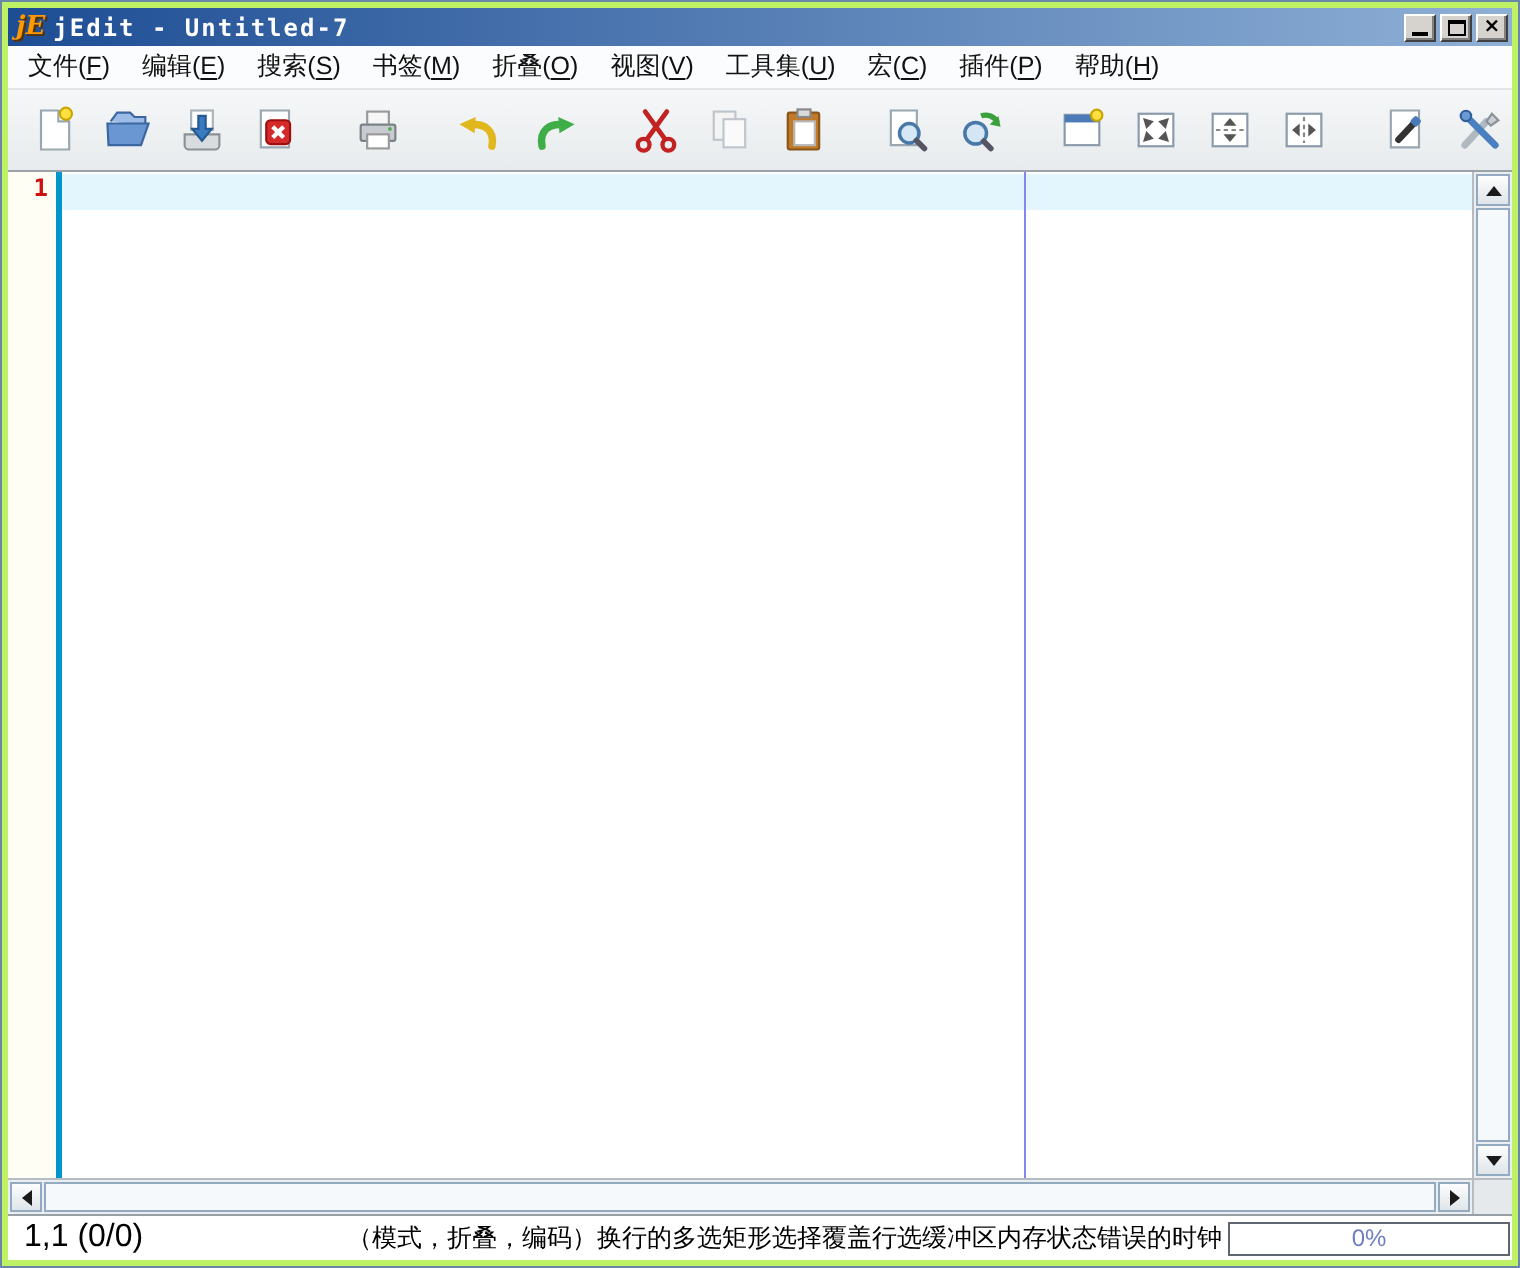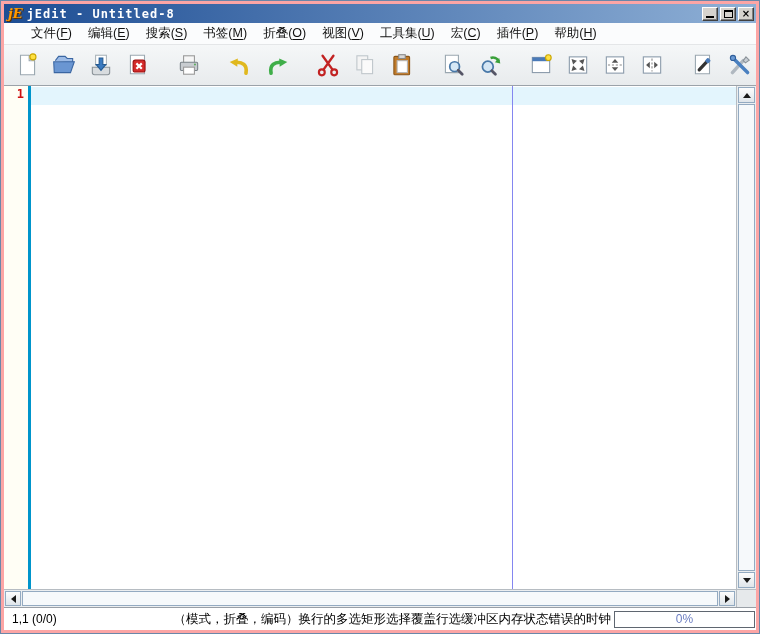--- a/index.html
+++ b/index.html
@@ -1,33 +1,33 @@
 <!DOCTYPE html>
 <html><head>
 <meta charset="utf-8">
 <style>
   * { margin:0; padding:0; box-sizing:border-box; }
   html,body { width:760px; height:634px; background:#fff; font-family:"Liberation Sans","DejaVu Sans",sans-serif; }
-  .window { position:relative; width:760px; height:634px; background:#fca5a5; border:1px solid #6a87a9; overflow:hidden; }
+  .window { position:relative; width:760px; height:634px; background:#bef264; border:1px solid #6a87a9; overflow:hidden; }
 
   
   .titlebar { position:absolute; left:3px; top:3px; right:3px; height:19px;
     background:linear-gradient(to right,#1d4d94,#8fb0d6); display:flex; align-items:center; padding:0 2px; }
   .logo { color:#ff9900; font:italic bold 13px "DejaVu Serif",serif; margin:0 4px 0 2px; text-shadow:1px 1px 0 #5a3000; }
   .title-text { color:#fff; font:bold 12px "DejaVu Sans Mono","Liberation Mono",monospace; letter-spacing:1px; }
   .win-buttons { margin-left:auto; display:flex; gap:2px; }
   .win-btn { width:16px; height:14px; background:#d6d3ce; border:1px solid; border-color:#fff #404040 #404040 #fff;
     box-shadow:inset -1px -1px 0 #808080; display:flex; align-items:center; justify-content:center;
     font:bold 10px "DejaVu Sans",sans-serif; color:#000; cursor:default; }
   .glyph-min { width:8px; height:2px; background:#000; margin-top:7px; }
   .glyph-max { width:9px; height:8px; border:1px solid #000; border-top:2px solid #000; }
 
   
   .menubar { position:absolute; left:3px; top:22px; right:3px; height:22px; background:#fbfcfd;
-    display:flex; align-items:center; padding-left:19px; border-bottom:1px solid #e4e6e8; }
+    display:flex; align-items:center; padding-left:2px; border-bottom:1px solid #e4e6e8; }
   .menu-item { padding:2px 8px; font-size:12.5px; color:#111; white-space:nowrap; }
   .menu-item u { text-underline-offset:2px; }
 
   
   .toolbar { position:absolute; left:3px; top:44px; right:3px; height:41px;
     background:linear-gradient(#f5f7f8,#e8ebed); border-bottom:1px solid #9ba2a9;
     display:flex; align-items:center; padding-left:8px; }
   .tb-btn { width:30px; height:30px; border:none; background:transparent; padding:2px; margin-right:7px; cursor:default; }
   .tb-btn svg { display:block; }
   .grp-gap { margin-right:21px; }
@@ -61,33 +61,33 @@
 
   .tri { width:0; height:0; }
   .tri.t-up    { border-left:4px solid transparent; border-right:4px solid transparent; border-bottom:5px solid #1a1a1a; }
   .tri.t-down  { border-left:4px solid transparent; border-right:4px solid transparent; border-top:5px solid #1a1a1a; }
   .tri.t-left  { border-top:4px solid transparent; border-bottom:4px solid transparent; border-right:5px solid #1a1a1a; }
   .tri.t-right { border-top:4px solid transparent; border-bottom:4px solid transparent; border-left:5px solid #1a1a1a; }
 
   
   .statusbar { position:absolute; left:3px; right:3px; bottom:3px; height:23px; background:#fff;
     border-top:1px solid #999fa6; display:flex; align-items:center; }
-  .caret-status { padding:0 8px; font-size:12px; color:#000; white-space:nowrap; }
+  .caret-status { padding:0 8px; font-size:16px; color:#000; white-space:nowrap; }
   .status-middle { margin-left:auto; font-size:12.5px; color:#000; white-space:nowrap;text-align:right; }
   .memory-box { width:141px; height:17px; border:1px solid #5f6670; background:#fff; margin:0 1px 0 3px;
     display:flex; align-items:center; justify-content:center; font-size:12px; color:#6d7ec2; }
 </style>
 </head>
 <body>
 
 <div class="window">
 
   <div class="titlebar">
     <span class="logo">jE</span>
-    <span class="title-text">jEdit - Untitled-8</span>
+    <span class="title-text">jEdit - Untitled-7</span>
     <span class="win-buttons">
       <span class="win-btn">
           <span class="glyph-min"></span>
         </span>
       <span class="win-btn">
           <span class="glyph-max"></span>
         </span>
       <span class="win-btn">
           <span>×</span>
         </span>

